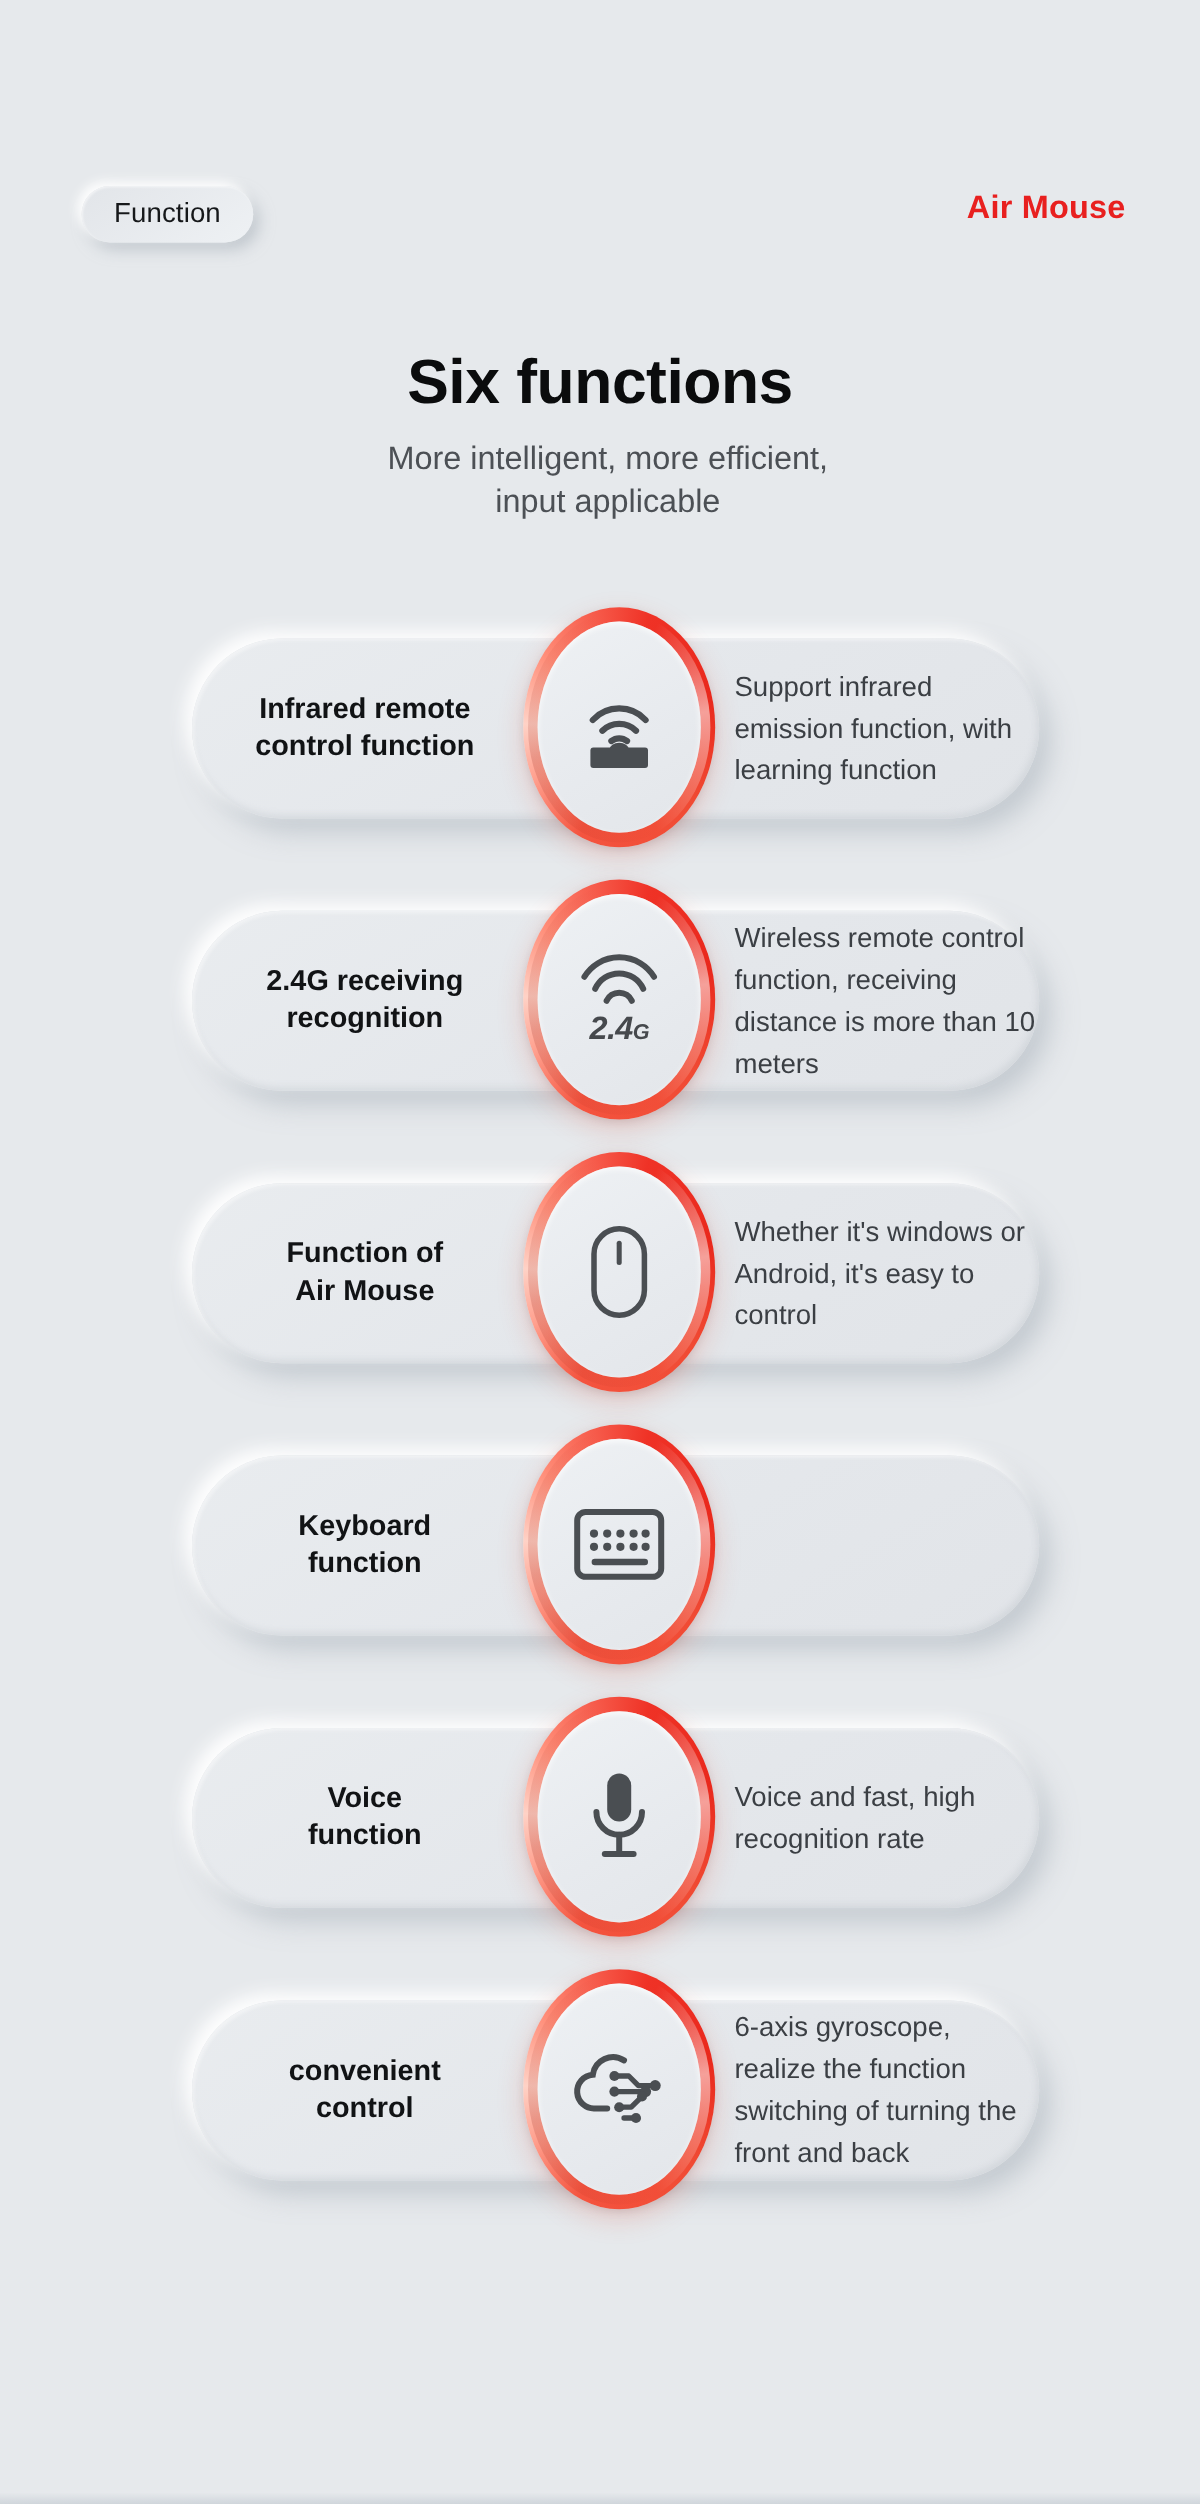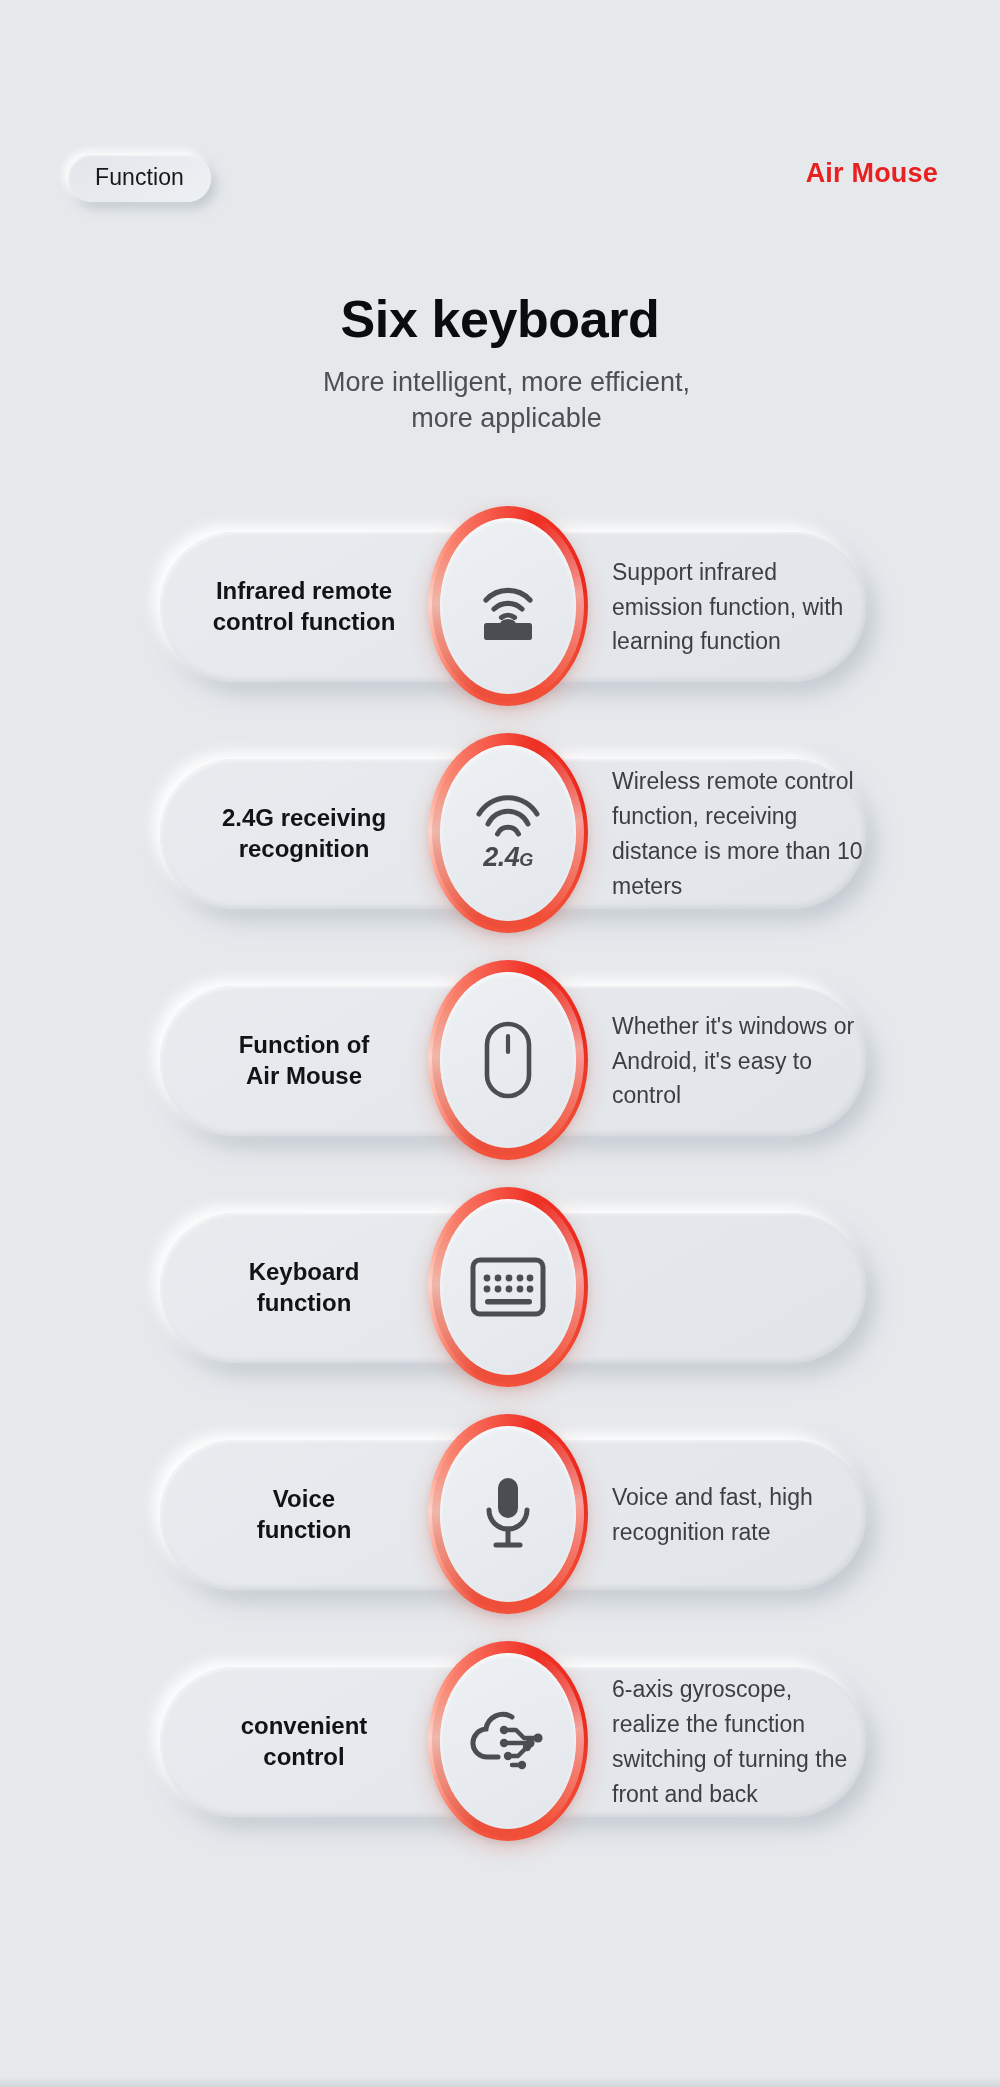--- a/index.html
+++ b/index.html
@@ -139,21 +139,21 @@
 
   
   .ring {
     position: absolute;
     left: 416px;
     top: 0px;
     width: 168px;
     height: 212px;
     display: flex;
     align-items: center;
-    justify-content: flex-start;
+    justify-content: flex-end;
   }
 
   .ring-outer {
     position: relative;
     width: 160px;
     height: 200px;
     border-radius: 50%;
     background: conic-gradient(
        from 200deg,
        #f4543f 0deg,
@@ -233,24 +233,24 @@
 </style>
 </head>
 <body>
 
 <div class="header">
   <div class="function-pill">Function</div>
   <div class="brand-label">Air Mouse</div>
 </div>
 
 <div class="title-block">
-  <div class="main-title">Six keyboard</div>
+  <div class="main-title">Six functions</div>
   <div class="subtitle">
     <div>More intelligent, more efficient,</div>
-    <div>more applicable</div>
+    <div>input applicable</div>
   </div>
 </div>
 
 <div class="features">
 
   <div class="feature-row">
     <div class="capsule"></div>
     <div class="label-left">
       <span>
         <span>Infrared remote</span><br>

